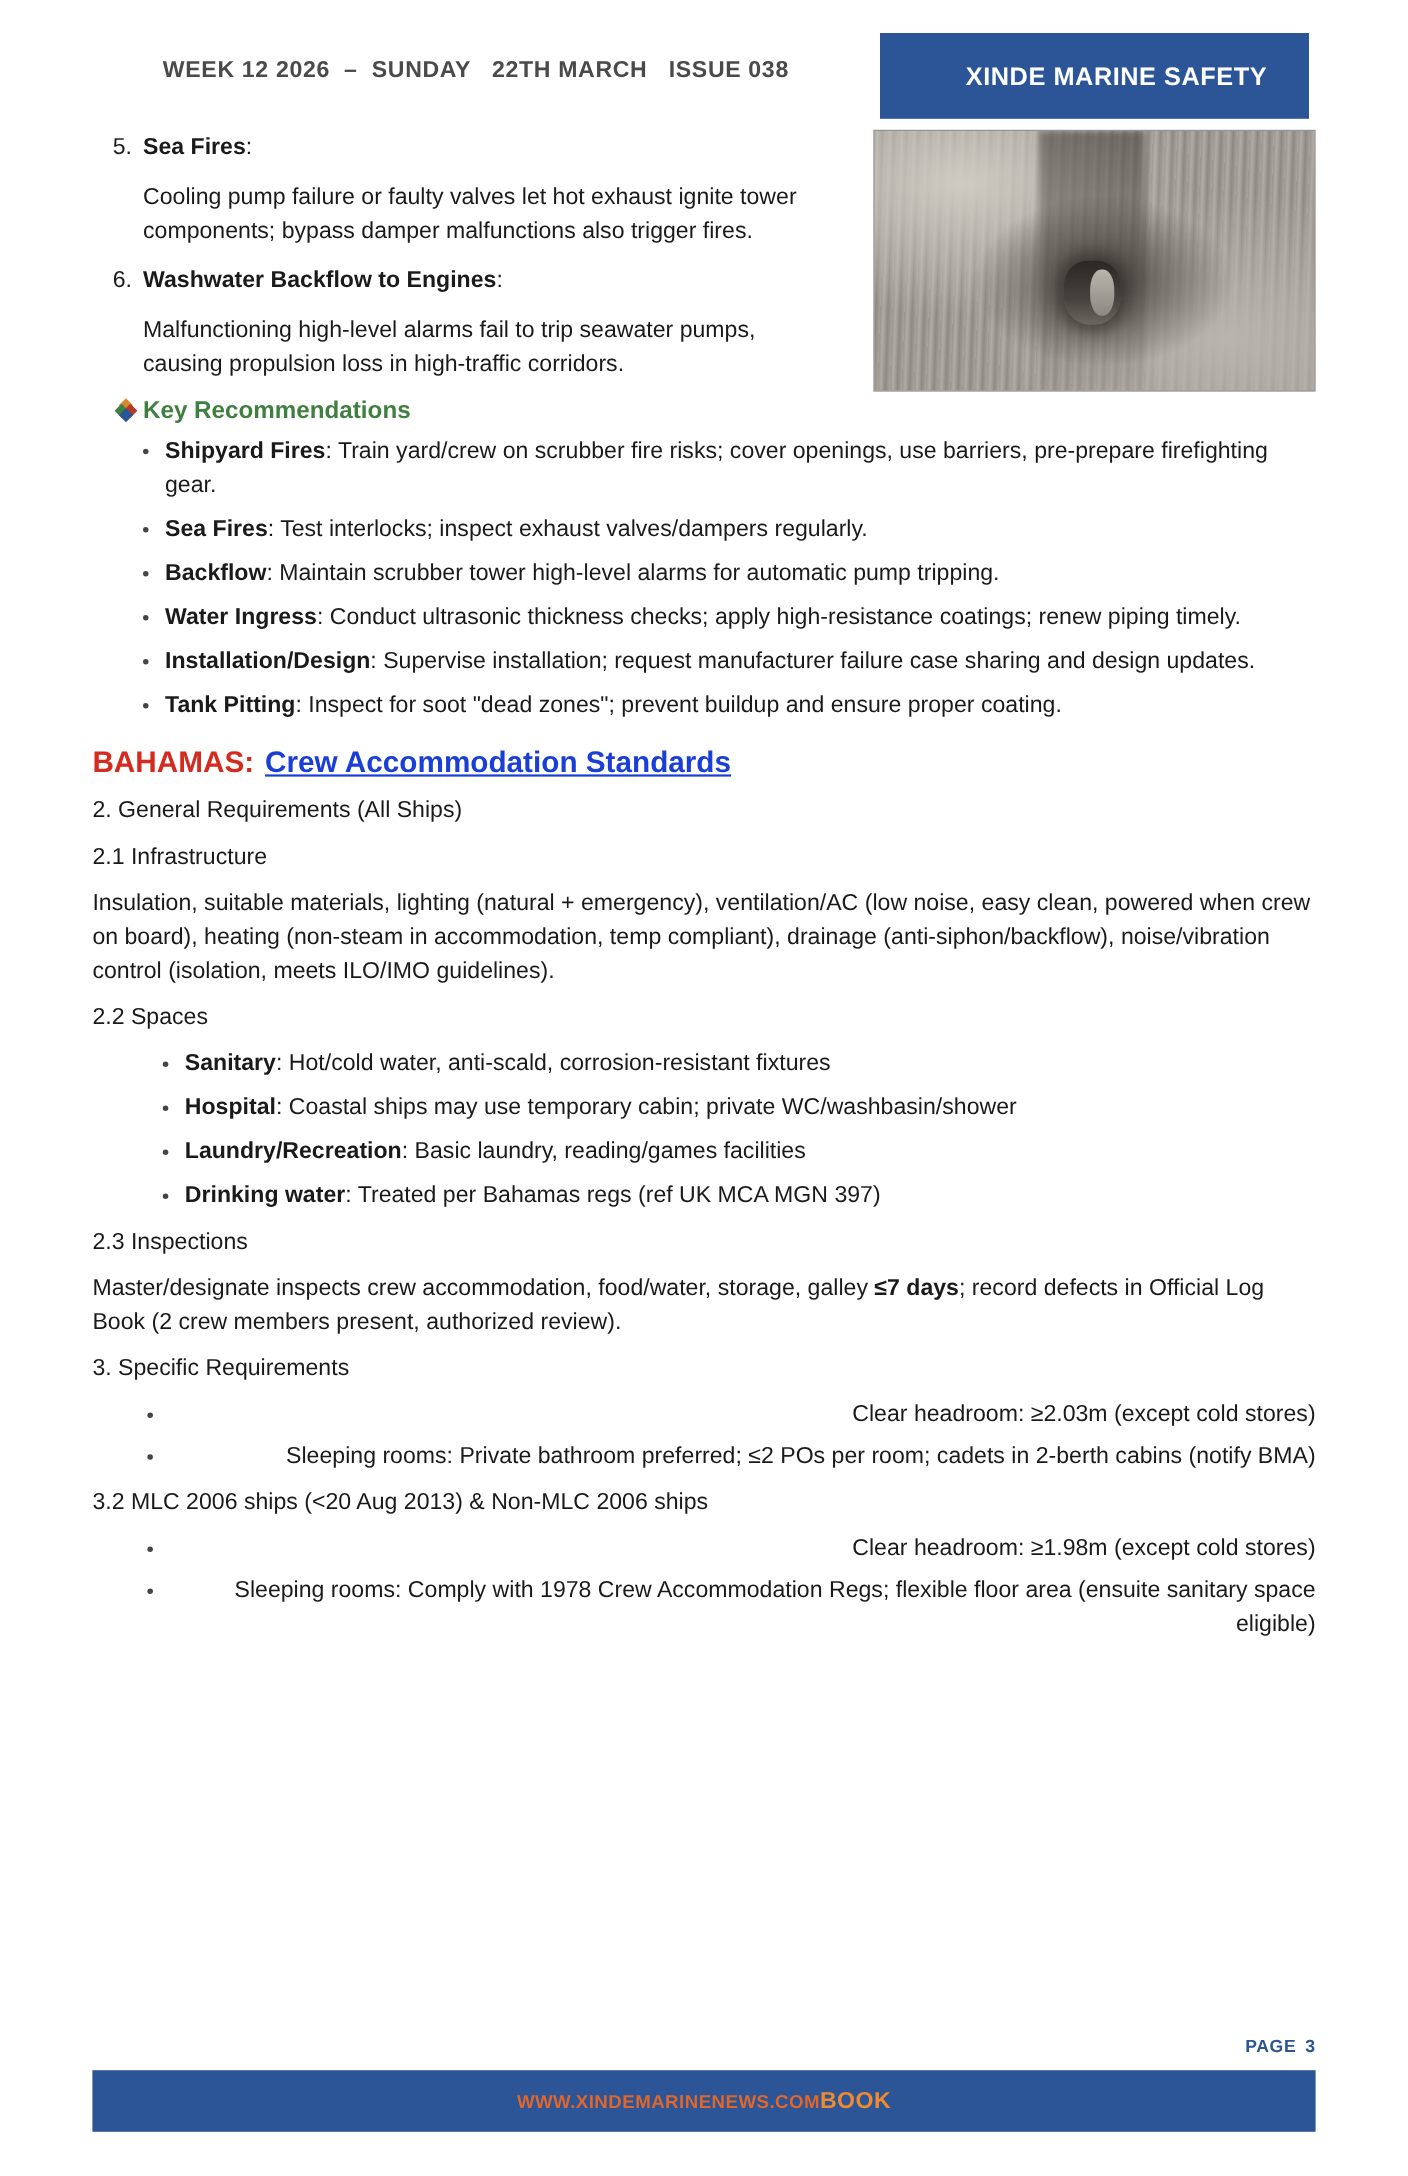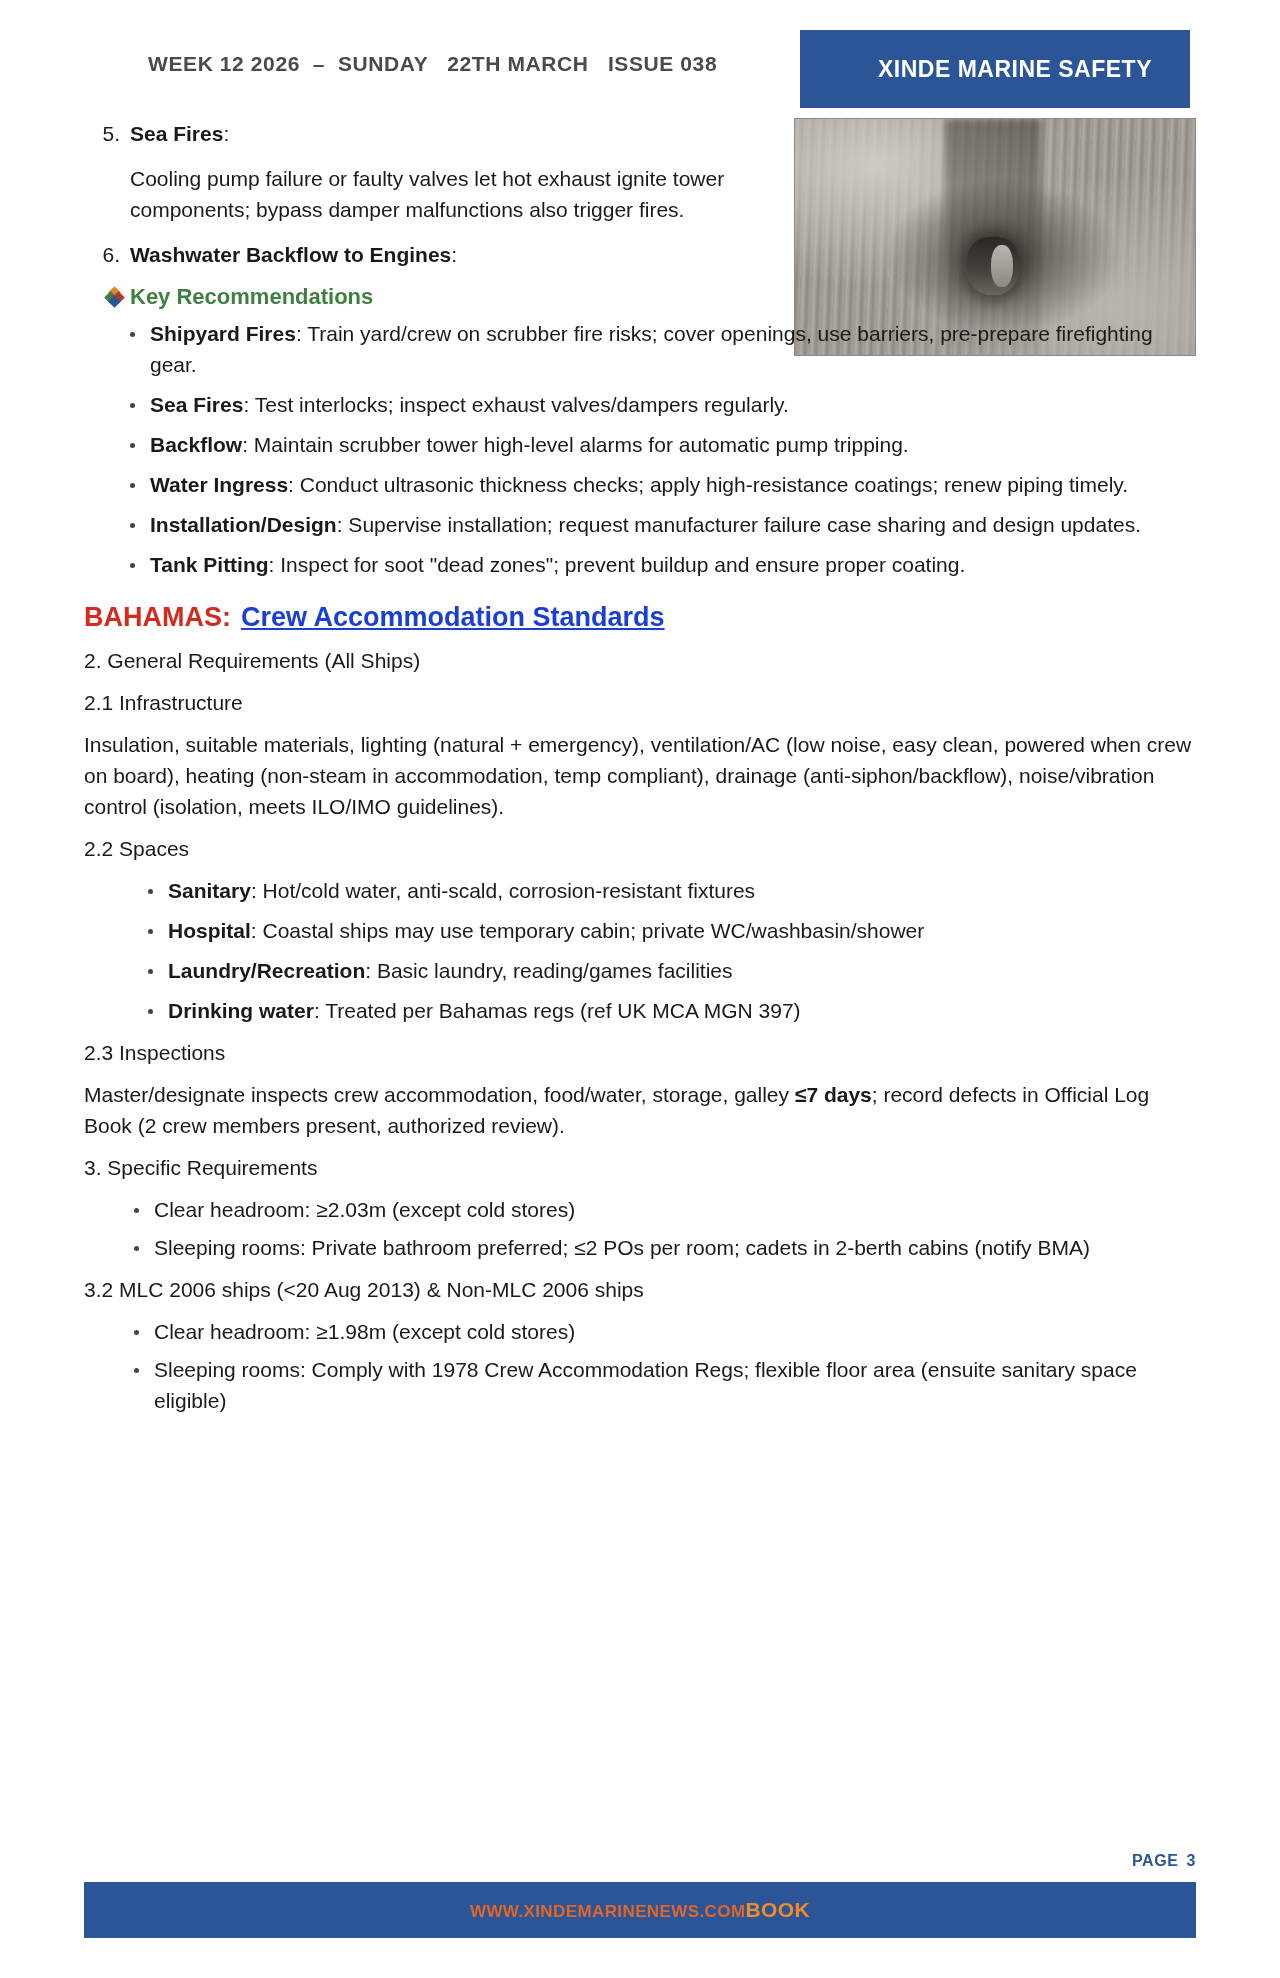--- a/index.html
+++ b/index.html
@@ -243,20 +243,21 @@
     width: 5px;
     height: 5px;
     background: #444;
     border-radius: 50%;
   }
 
   ul.bullets3 {
     list-style: none;
     margin: 0 0 11px 0;
     padding: 0 0 0 48px;
+    text-align: right;
   }
   ul.bullets3 > li {
     position: relative;
     font-size: 21px;
     line-height: 31px;
     margin-bottom: 7px;
     padding-left: 22px;
   }
   ul.bullets3 > li::before {
     content: "";
@@ -332,20 +333,21 @@
           <div class="ol-text">Cooling pump failure or faulty valves let hot exhaust ignite tower components; bypass damper malfunctions also trigger fires.</div>
         </div>
       </div>
 
       <div class="ol-item" style="margin-top:14px;">
         <div class="ol-num">6.</div>
         <div class="ol-body">
           <div class="ol-head">
             <b>Washwater Backflow to Engines</b><span>:</span>
           </div>
+          <div class="ol-text">Malfunctioning high-level alarms fail to trip seawater pumps, causing propulsion loss in high-traffic corridors.</div>
         </div>
       </div>
 
       <div class="key-head">
         <span class="key-marker">
           <span class="d1"></span>
             <span class="d2"></span>
             <span class="d3"></span>
             <span class="d4"></span>
         </span>

